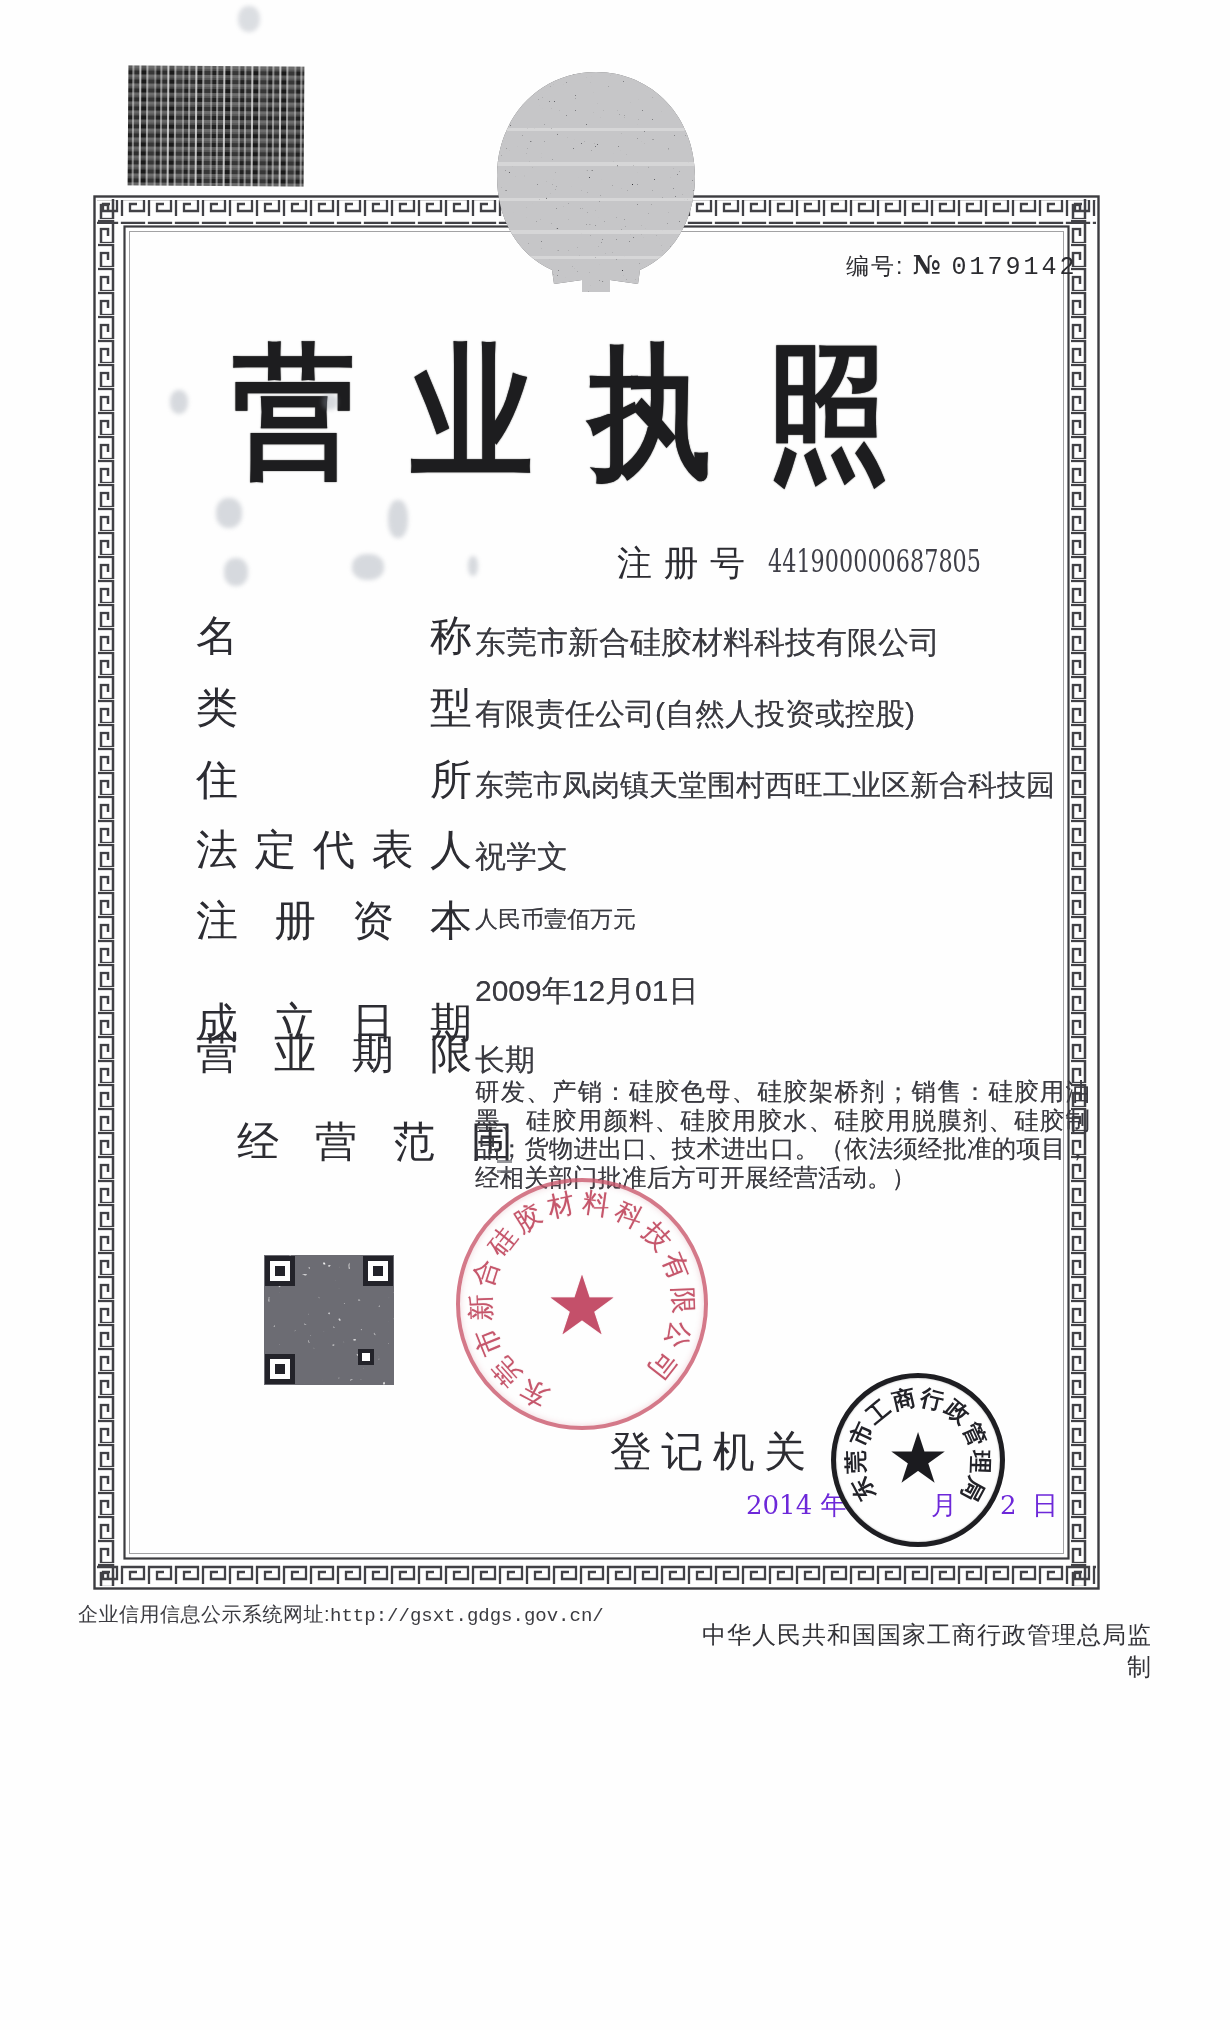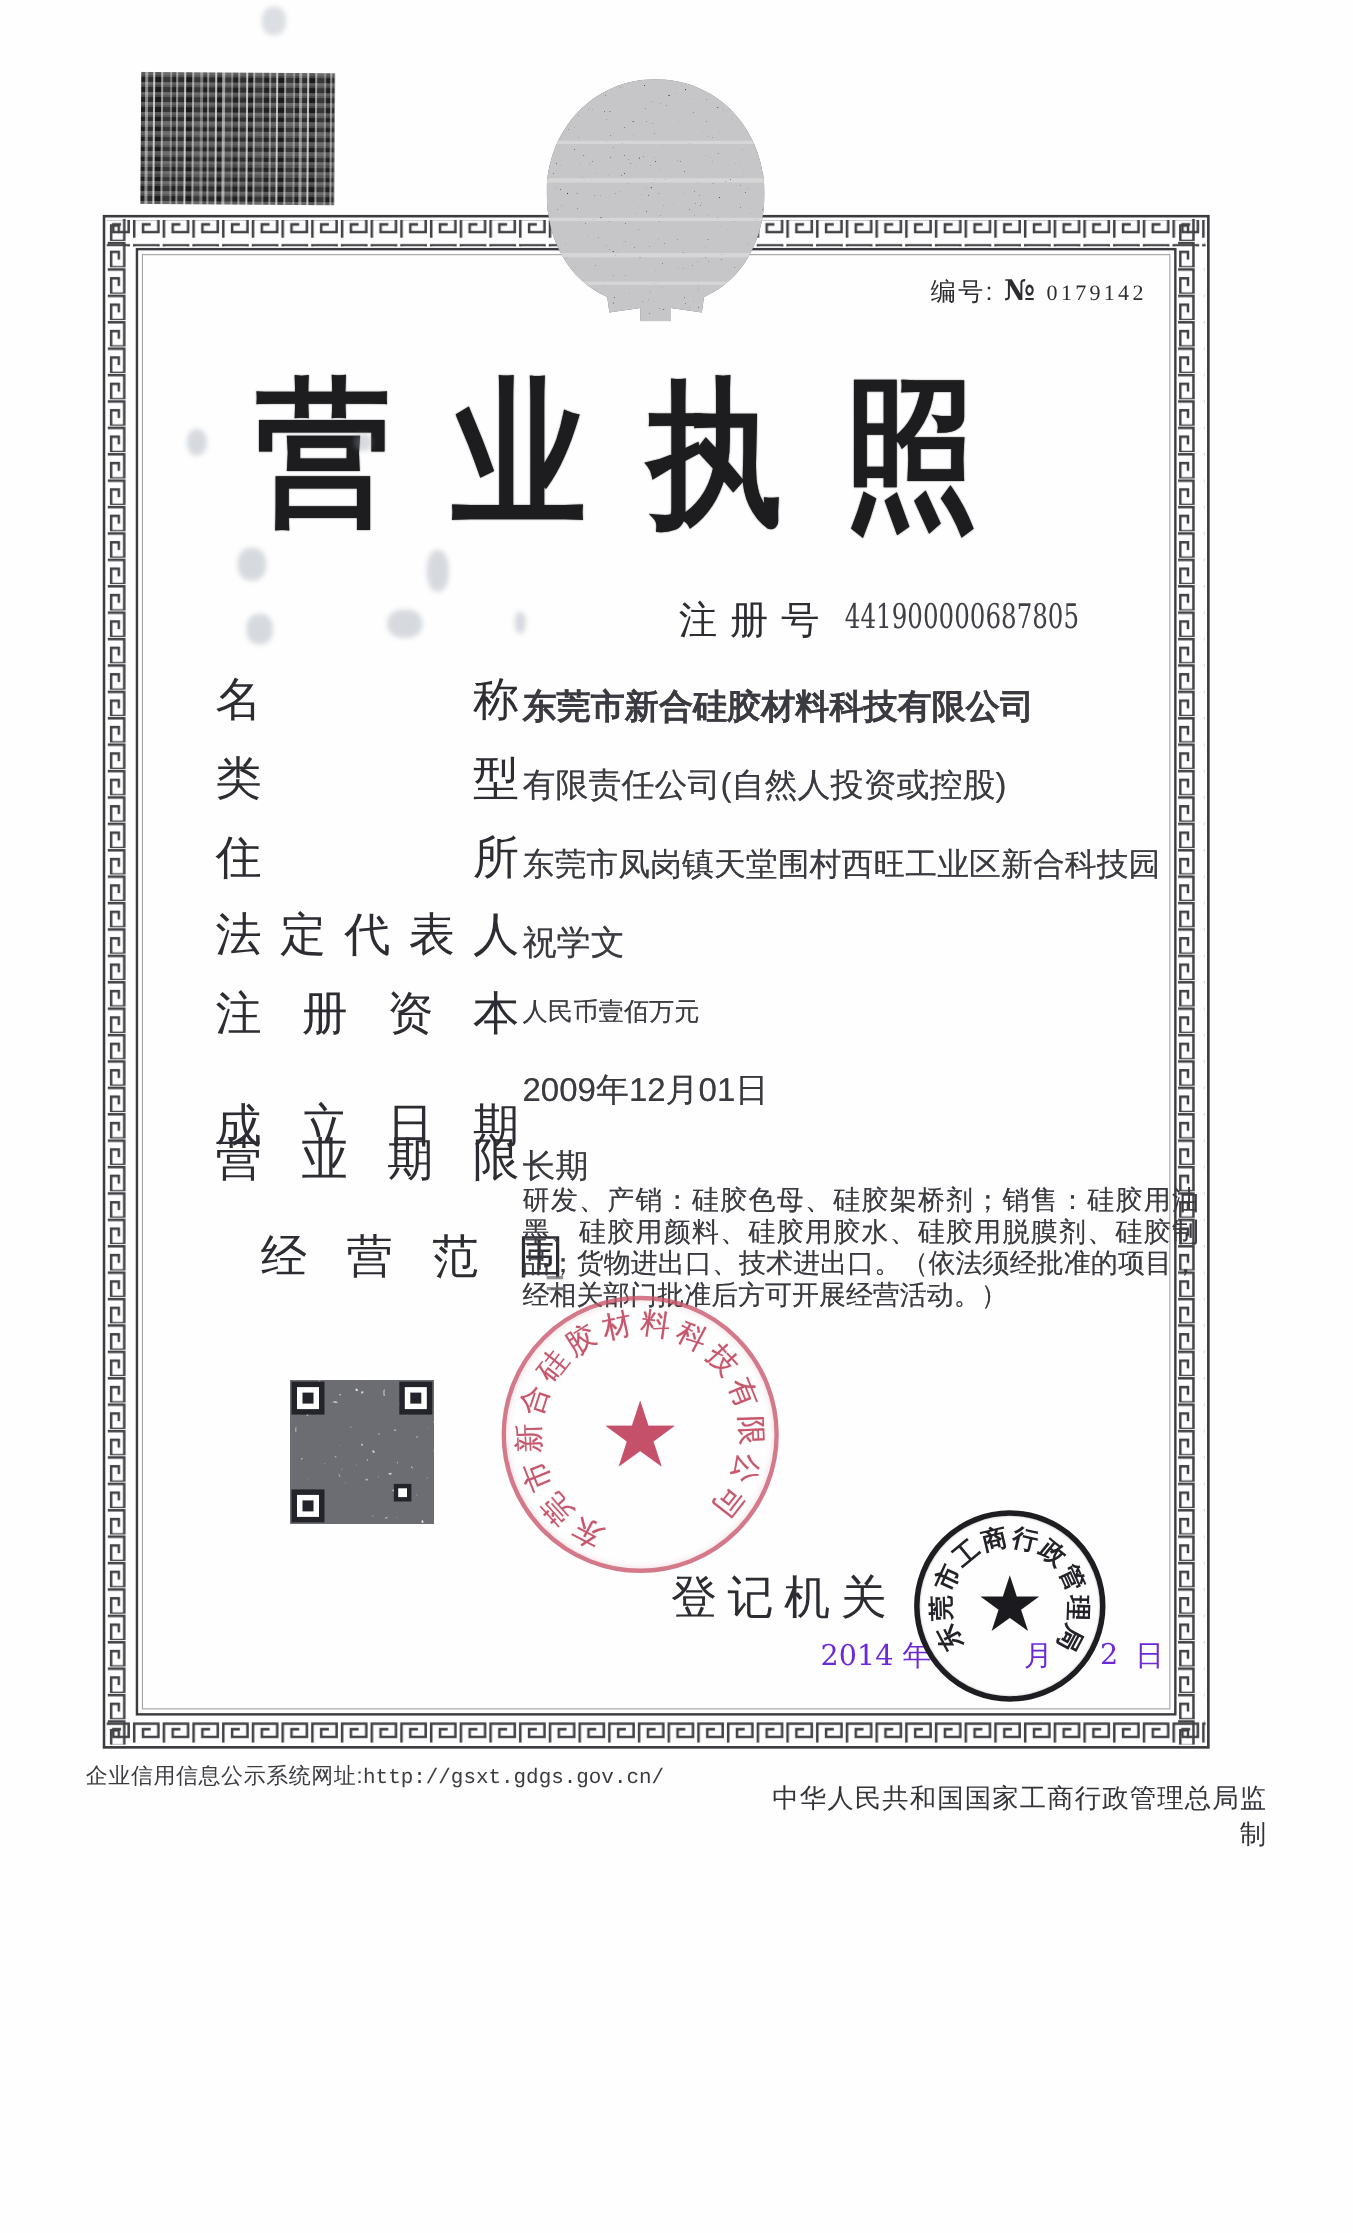--- a/index.html
+++ b/index.html
@@ -16,21 +16,21 @@
     background:
       repeating-linear-gradient(90deg,#1b1b1b 0 4px,#8a8a8a 4px 6px,#2a2a2a 6px 11px,#c0c0c0 11px 13px,#151515 13px 18px,#9a9a9a 18px 20px,#333 20px 26px,#777 26px 28px);
     filter:blur(.4px) contrast(.95);
     transform:rotate(.4deg);
   }
   .barcode::after{content:"";position:absolute;inset:0;
     background:repeating-linear-gradient(0deg,rgba(255,255,255,.28) 0 3px,rgba(0,0,0,0) 3px 7px,rgba(255,255,255,.18) 7px 9px);}
   
   .serial-line{left:846px;top:250px;font-size:23px;color:#2c2c30;letter-spacing:2px;white-space:nowrap;}
   .serial-line .no-mark{font-family:"DejaVu Serif",serif;font-weight:bold;font-size:26px;}
-  .serial-line .serial-num{font-family:Liberation Serif, serif;font-size:20px;letter-spacing:3px;}
+  .serial-line .serial-num{font-family:Liberation Mono, monospace;font-size:25px;letter-spacing:3px;}
   .doc-title{
     left:233px;top:318px;font-size:122px;font-weight:800;letter-spacing:56px;
     color:#1d1d1f;transform:scaleY(1.18);transform-origin:left top;white-space:nowrap;
     text-shadow:0 0 1.2px rgba(20,20,20,.9);
   }
   .jlabel{display:block;text-align:justify;text-align-last:justify;color:#2c2c32;}
   .reg-row-label{left:617px;top:540px;width:128px;font-size:35px;}
   .reg-row-value{
     left:768px;top:543px;font-family:"DejaVu Serif",serif;font-size:31px;color:#3f3f48;
     letter-spacing:0px;transform:scaleX(.72);transform-origin:left top;white-space:nowrap;
@@ -114,21 +114,21 @@
   <span class="no-mark">№</span>
   <span class="serial-num">0179142</span>
 </div>
 
 <div class="abs doc-title">营业执照</div>
 
 <div class="abs jlabel reg-row-label">注册号</div>
 <div class="abs reg-row-value">441900000687805</div>
 
 <div class="abs jlabel field-label" style="top:608px;">名称</div>
-<div class="abs field-value" style="top:622px;font-size:31px;font-weight:bold;">东莞市新合硅胶材料科技有限公司</div>
+<div class="abs field-value" style="top:622px;font-size:31px;">东莞市新合硅胶材料科技有限公司</div>
 
 <div class="abs jlabel field-label" style="top:680px;">类型</div>
 <div class="abs field-value" style="top:694px;font-size:30px;">有限责任公司(自然人投资或控股)</div>
 
 <div class="abs jlabel field-label" style="top:752px;">住所</div>
 <div class="abs field-value" style="top:766px;font-size:29px;">东莞市凤岗镇天堂围村西旺工业区新合科技园</div>
 
 <div class="abs jlabel field-label" style="top:822px;">法定代表人</div>
 <div class="abs field-value" style="top:836px;font-size:31px;">祝学文</div>
 

